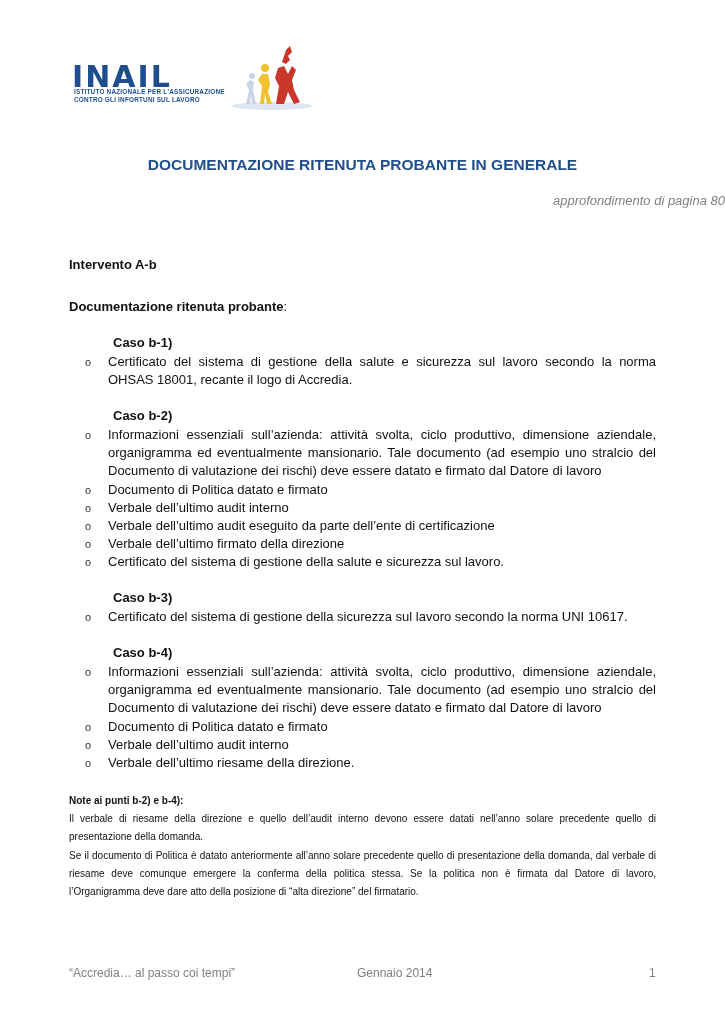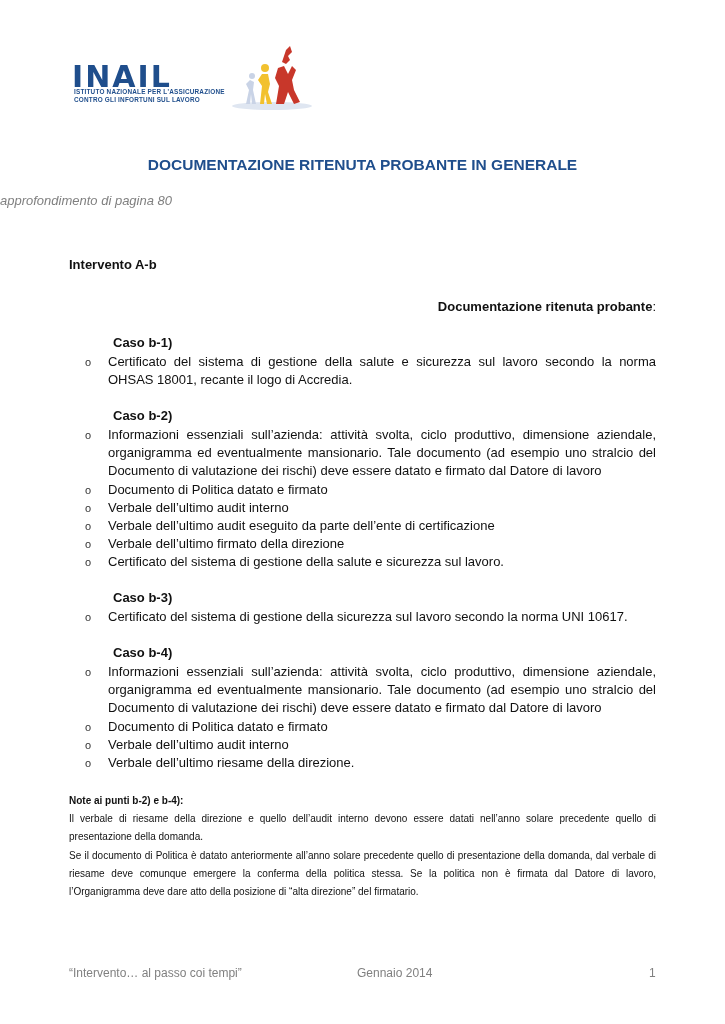--- a/index.html
+++ b/index.html
@@ -9,21 +9,21 @@
 
   .logo-area { position: absolute; left: 72px; top: 48px; width: 260px; height: 66px; }
   .inail-word { position: absolute; left: 0; top: 6px; font-family: "DejaVu Sans", sans-serif;
                 font-weight: bold; font-size: 30px; letter-spacing: 2px; color: #1f4e8c; line-height: 30px; margin-top: 8px; }
   .inail-sub { position: absolute; left: 2px; top: 40px; font-size: 6.4px; line-height: 8px;
                color: #1f4e8c; font-weight: bold; letter-spacing: 0.2px; }
   .figures { position: absolute; left: 160px; top: -4px; width: 84px; height: 70px; }
 
   .title { position: absolute; left: 0; width: 725px; top: 156px; text-align: center;
            font-weight: bold; font-size: 15.5px; color: #1f4e8c; letter-spacing: 0; }
-  .subtitle { position: absolute; left: 0; width: 725px; top: 193px; text-align: left;
+  .subtitle { position: absolute; left: 0; width: 725px; top: 193px; text-align: right;
               font-style: italic; font-size: 13px; color: #808080; }
   .section { position: absolute; left: 0; width: 725px; top: 226px; text-align: center;
              font-weight: bold; font-size: 13px; }
 
   .body-block { position: absolute; left: 69px; width: 587px; font-size: 13px; line-height: 18px; }
   .bold { font-weight: bold; }
   .caso { position: absolute; left: 113px; font-weight: bold; font-size: 13px; }
   ul.bullets { position: absolute; left: 85px; width: 571px; margin: 0; padding: 0; list-style: none;
                font-size: 13px; line-height: 18.2px; }
   ul.bullets li { position: relative; padding-left: 23px; text-align: justify; text-align-last: left; }
@@ -53,21 +53,21 @@
       <circle cx="33" cy="24" r="4" fill="#f2c12e"></circle>
       <path d="M44 60 L47 42 L43 34 L46 24 L52 22 L56 30 L60 22 L64 26 L60 36 L62 46 L68 58 L62 60 L56 48 L52 60 Z" fill="#c8372a"></path>
       <path d="M50 18 L54 6 L58 2 L60 8 L56 12 L58 16 L54 20 Z" fill="#c8372a"></path>
     </svg>
   </div>
 
   <div class="title">DOCUMENTAZIONE RITENUTA PROBANTE IN GENERALE</div>
   <div class="subtitle">approfondimento di pagina 80</div>
 
   <div class="body-block bold" style="top:256px;">Intervento A-b</div>
-  <div class="body-block" style="top:298px;text-align:right;"><span class="bold">Documentazione ritenuta probante</span><span>:</span></div>
+  <div class="body-block" style="top:298px;"><span class="bold">Documentazione ritenuta probante</span><span>:</span></div>
 
   <div class="caso" style="top:335px;">Caso b-1)</div>
   <ul class="bullets" style="top:353px;">
     <li><span class="bul">o</span><span>Certificato del sistema di gestione della salute e sicurezza sul lavoro secondo la norma OHSAS 18001, recante il logo di Accredia.</span></li>
   </ul>
 
   <div class="caso" style="top:408px;">Caso b-2)</div>
   <ul class="bullets" style="top:426px;">
     <li><span class="bul">o</span><span>Informazioni essenziali sull’azienda: attività svolta, ciclo produttivo, dimensione aziendale, organigramma ed eventualmente mansionario. Tale documento (ad esempio uno stralcio del Documento di valutazione dei rischi) deve essere datato e firmato dal Datore di lavoro</span></li>
     <li><span class="bul">o</span><span>Documento di Politica datato e firmato</span></li>
@@ -89,17 +89,17 @@
     <li><span class="bul">o</span><span>Verbale dell’ultimo audit interno</span></li>
     <li><span class="bul">o</span><span>Verbale dell’ultimo riesame della direzione.</span></li>
   </ul>
 
   <div class="notes">
     <p class="bold">Note ai punti b-2) e b-4):</p>
     <p class="lastleft">Il verbale di riesame della direzione e quello dell’audit interno devono essere datati nell’anno solare precedente quello di presentazione della domanda.</p>
     <p class="lastleft">Se il documento di Politica è datato anteriormente all’anno solare precedente quello di presentazione della domanda, dal verbale di riesame deve comunque emergere la conferma della politica stessa. Se la politica non è firmata dal Datore di lavoro, l’Organigramma deve dare atto della posizione di “alta direzione” del firmatario.</p>
   </div>
 
-  <div class="footer" style="left:69px;">“Intervento… al passo coi tempi”</div>
+  <div class="footer" style="left:69px;">“Accredia… al passo coi tempi”</div>
   <div class="footer" style="left:357px;">Gennaio 2014</div>
   <div class="footer" style="left:649px;">1</div>
 
 </div>
 
 </body></html>

